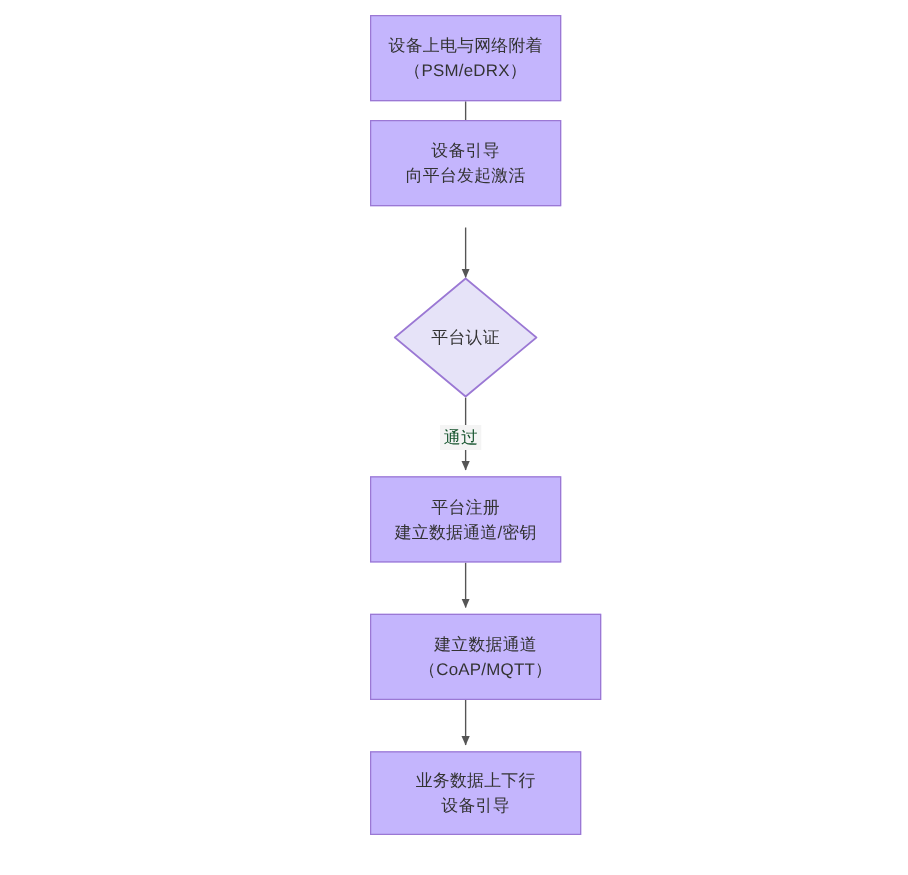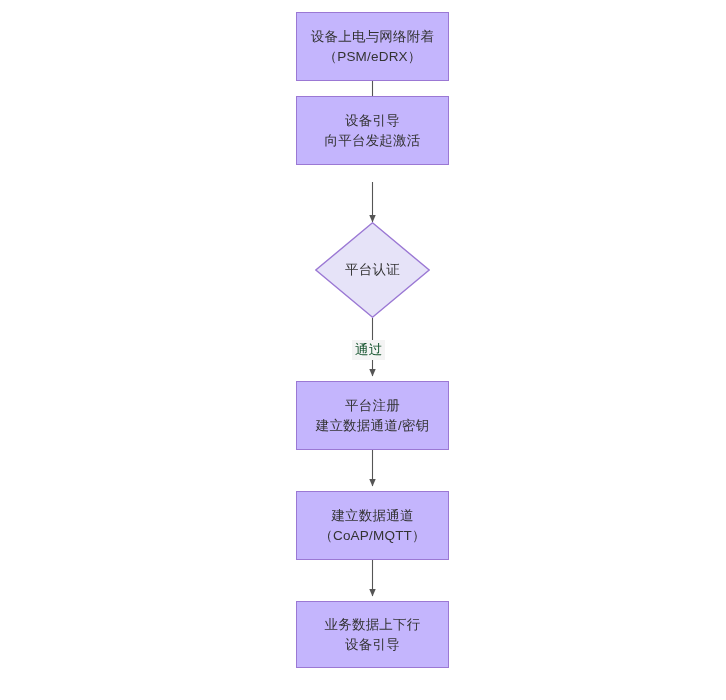--- a/index.html
+++ b/index.html
@@ -116,23 +116,23 @@
     <div class="node-text">平台认证</div>
   </div>
 
   <div class="edge-label" style="left:352px; top:340px;">通过</div>
 
   <div class="node node-process" style="left:296px; top:381px; width:153px; height:69px;">
     <div class="node-text">平台注册</div>
     <div class="node-text">建立数据通道/密钥</div>
   </div>
 
-  <div class="node node-process" style="left:296px; top:491px; width:153px; height:69px;">
+  <div class="node node-process" style="left:296px; top:491px; width:185px; height:69px;">
     <div class="node-text">建立数据通道</div>
     <div class="node-text">（CoAP/MQTT）</div>
   </div>
 
-  <div class="node node-process" style="left:296px; top:601px; width:153px; height:67px;">
+  <div class="node node-process" style="left:296px; top:601px; width:169px; height:67px;">
     <div class="node-text">业务数据上下行</div>
     <div class="node-text">设备引导</div>
   </div>
 
 </div>
 
 </body></html>

